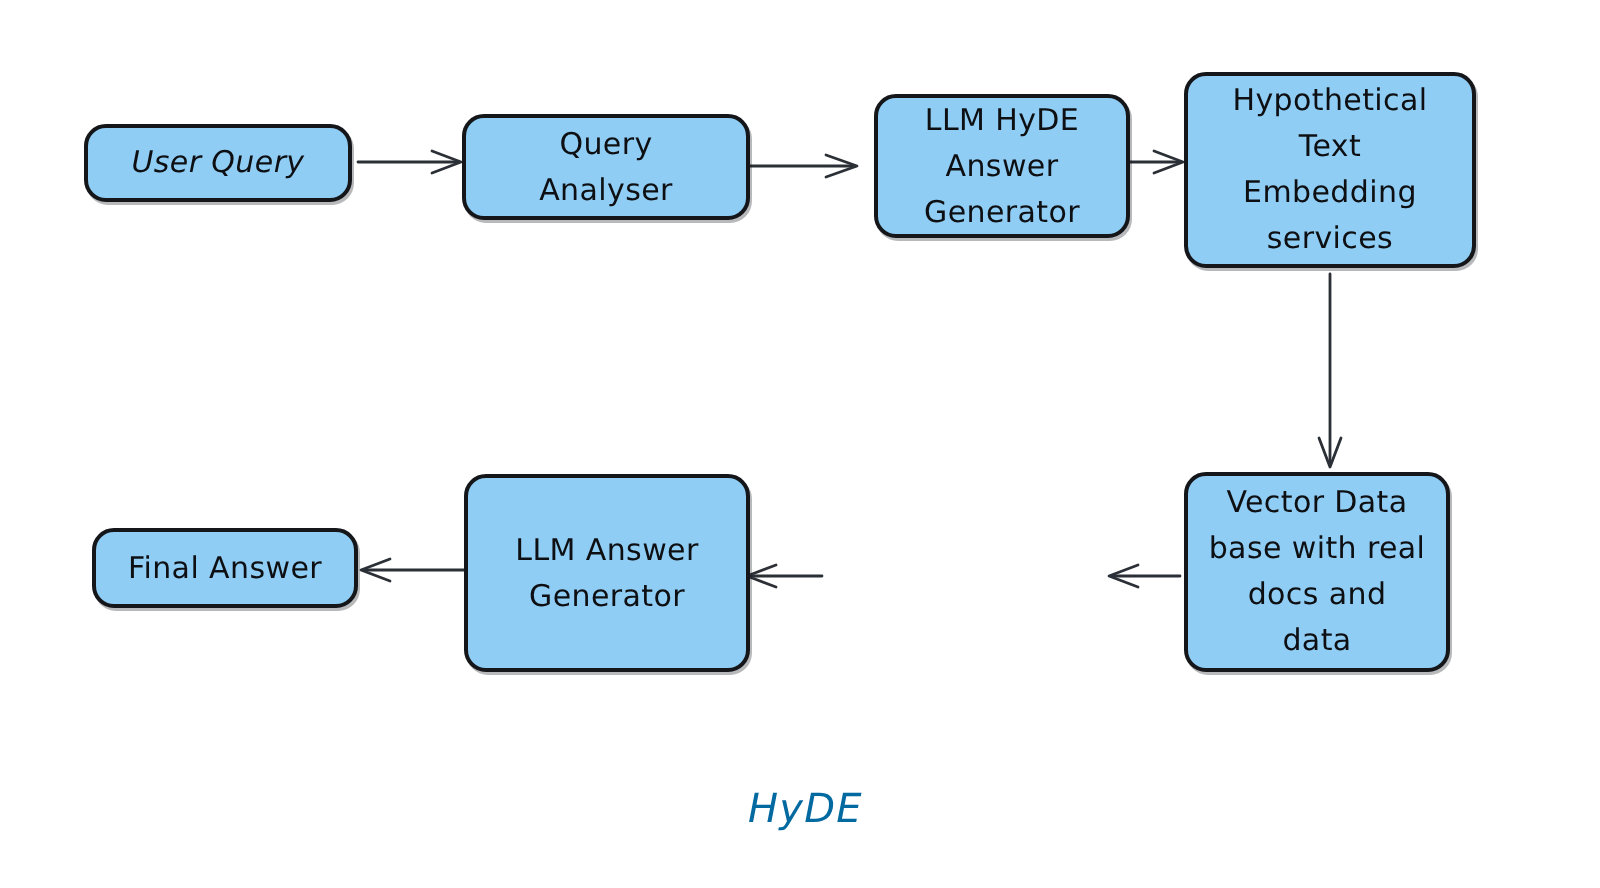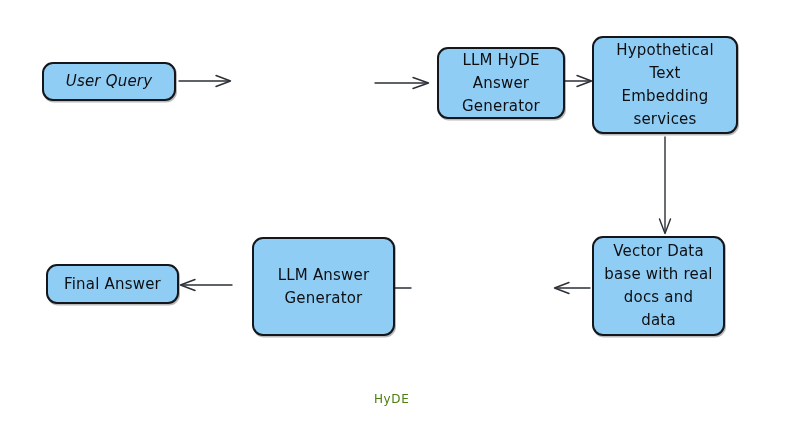--- a/index.html
+++ b/index.html
@@ -47,24 +47,25 @@
     box-shadow: 1px 1.5px 0 rgba(20,22,26,0.30);
   }
   .node .node-label {
     display: block;
     white-space: pre-line;
     width: 100%;
   }
   .caption {
     position: absolute;
     font-family: "DejaVu Sans", sans-serif;
-    font-size: 12px;
+    font-size: 20px;
     letter-spacing: 0.6px;
-    color: #4d7c0f;
+    color: #0369a1;
     white-space: nowrap;
+    font-style: italic;
   }
   .edge-line {
     stroke: #2b2f36;
     stroke-width: 1.4;
     fill: none;
     stroke-linecap: round;
   }
   .edge-head {
     stroke: #2b2f36;
     stroke-width: 1.4;
@@ -113,20 +114,24 @@
     <g>
       <path class="edge-line" d="M232 285 L182 285"></path>
       <path class="edge-head" d="M195 279.5 L180.5 285 L195 290.5"></path>
     </g>
   </svg>
 
   <div class="node" style="left:42px; top:62px; width:134px; height:39px;font-style:italic;">
     <span class="node-label">User Query</span>
   </div>
 
+  <div class="node" style="left:231px; top:57px; width:144px; height:53px;">
+    <span class="node-label">Query
+Analyser</span>
+  </div>
 
   <div class="node" style="left:437px; top:47px; width:128px; height:72px;">
     <span class="node-label">LLM HyDE
 Answer
 Generator</span>
   </div>
 
   <div class="node" style="left:592px; top:236px; width:133px; height:100px;">
     <span class="node-label">Vector Data
 base with real
@@ -135,21 +140,21 @@
   </div>
 
   <div class="node" style="left:592px; top:36px; width:146px; height:98px;">
     <span class="node-label">Hypothetical
 Text
 Embedding
 services</span>
   </div>
 
 
-  <div class="node" style="left:232px; top:237px; width:143px; height:99px;margin-left:20px;">
+  <div class="node" style="left:232px; top:237px; width:143px; height:99px;">
     <span class="node-label">LLM Answer
 Generator</span>
   </div>
 
   <div class="node" style="left:46px; top:264px; width:133px; height:40px;">
     <span class="node-label">Final Answer</span>
   </div>
 
   <div class="caption" style="left:374px; top:392px;">HyDE</div>
 

